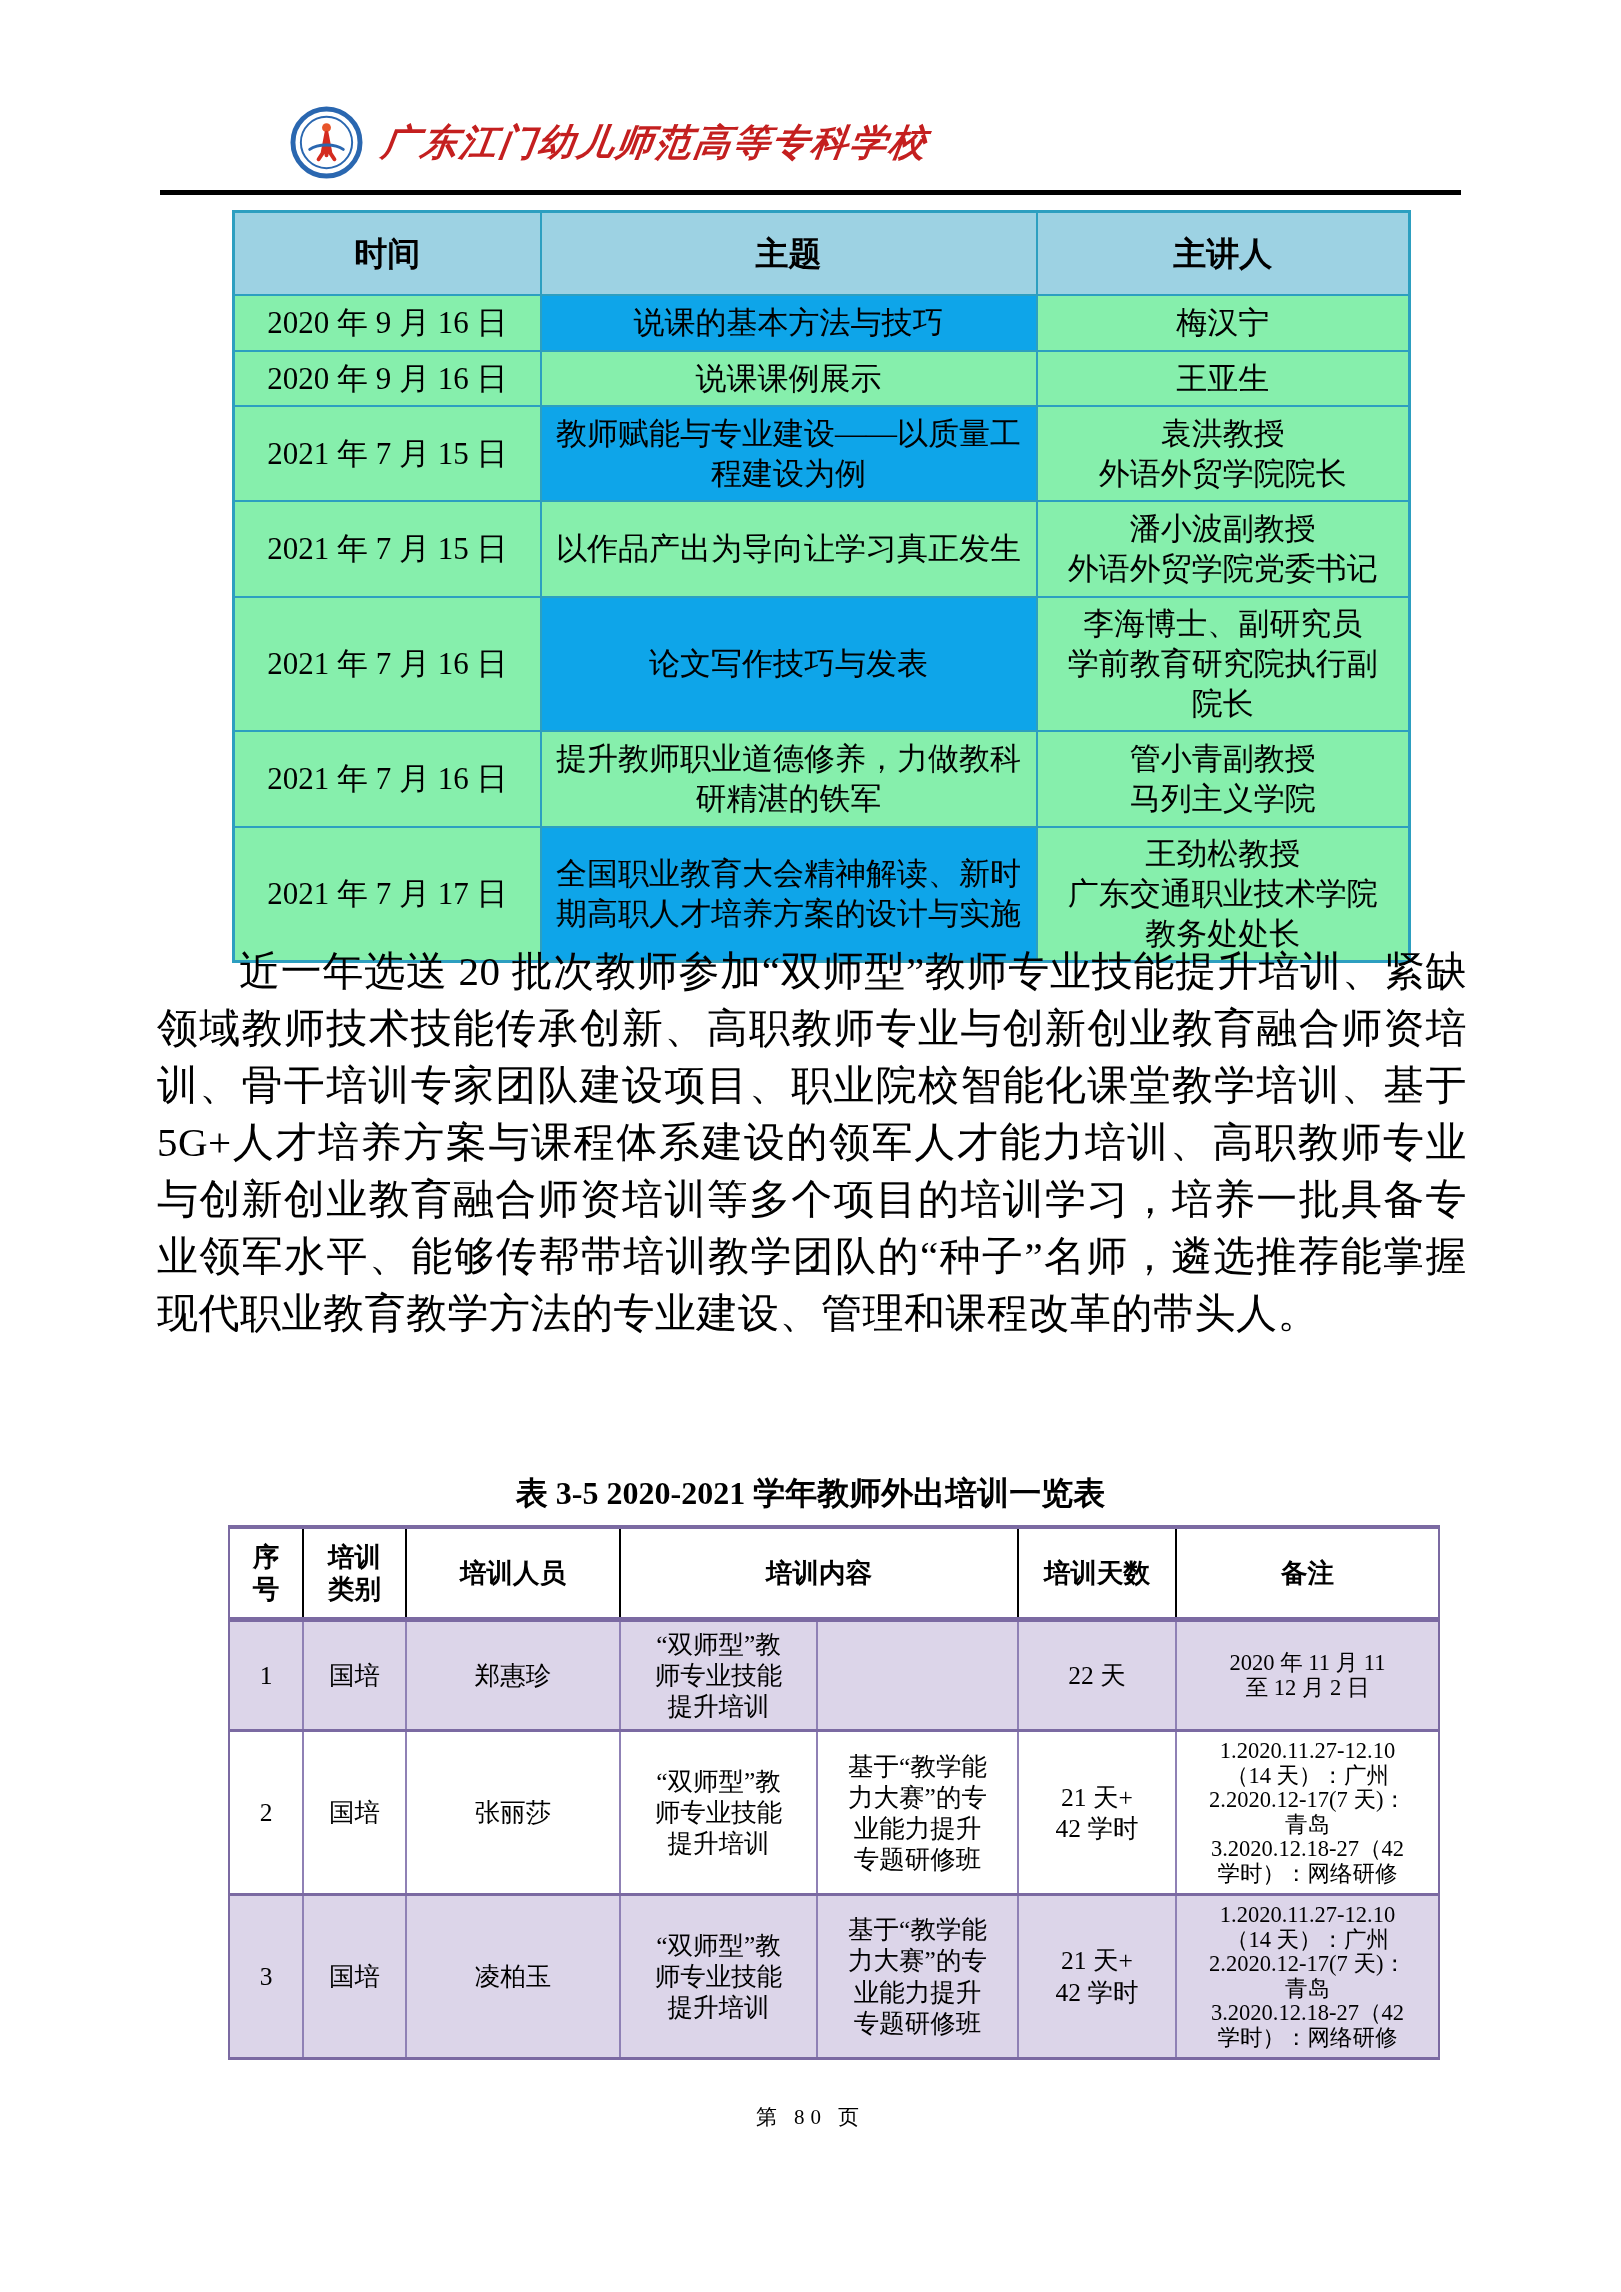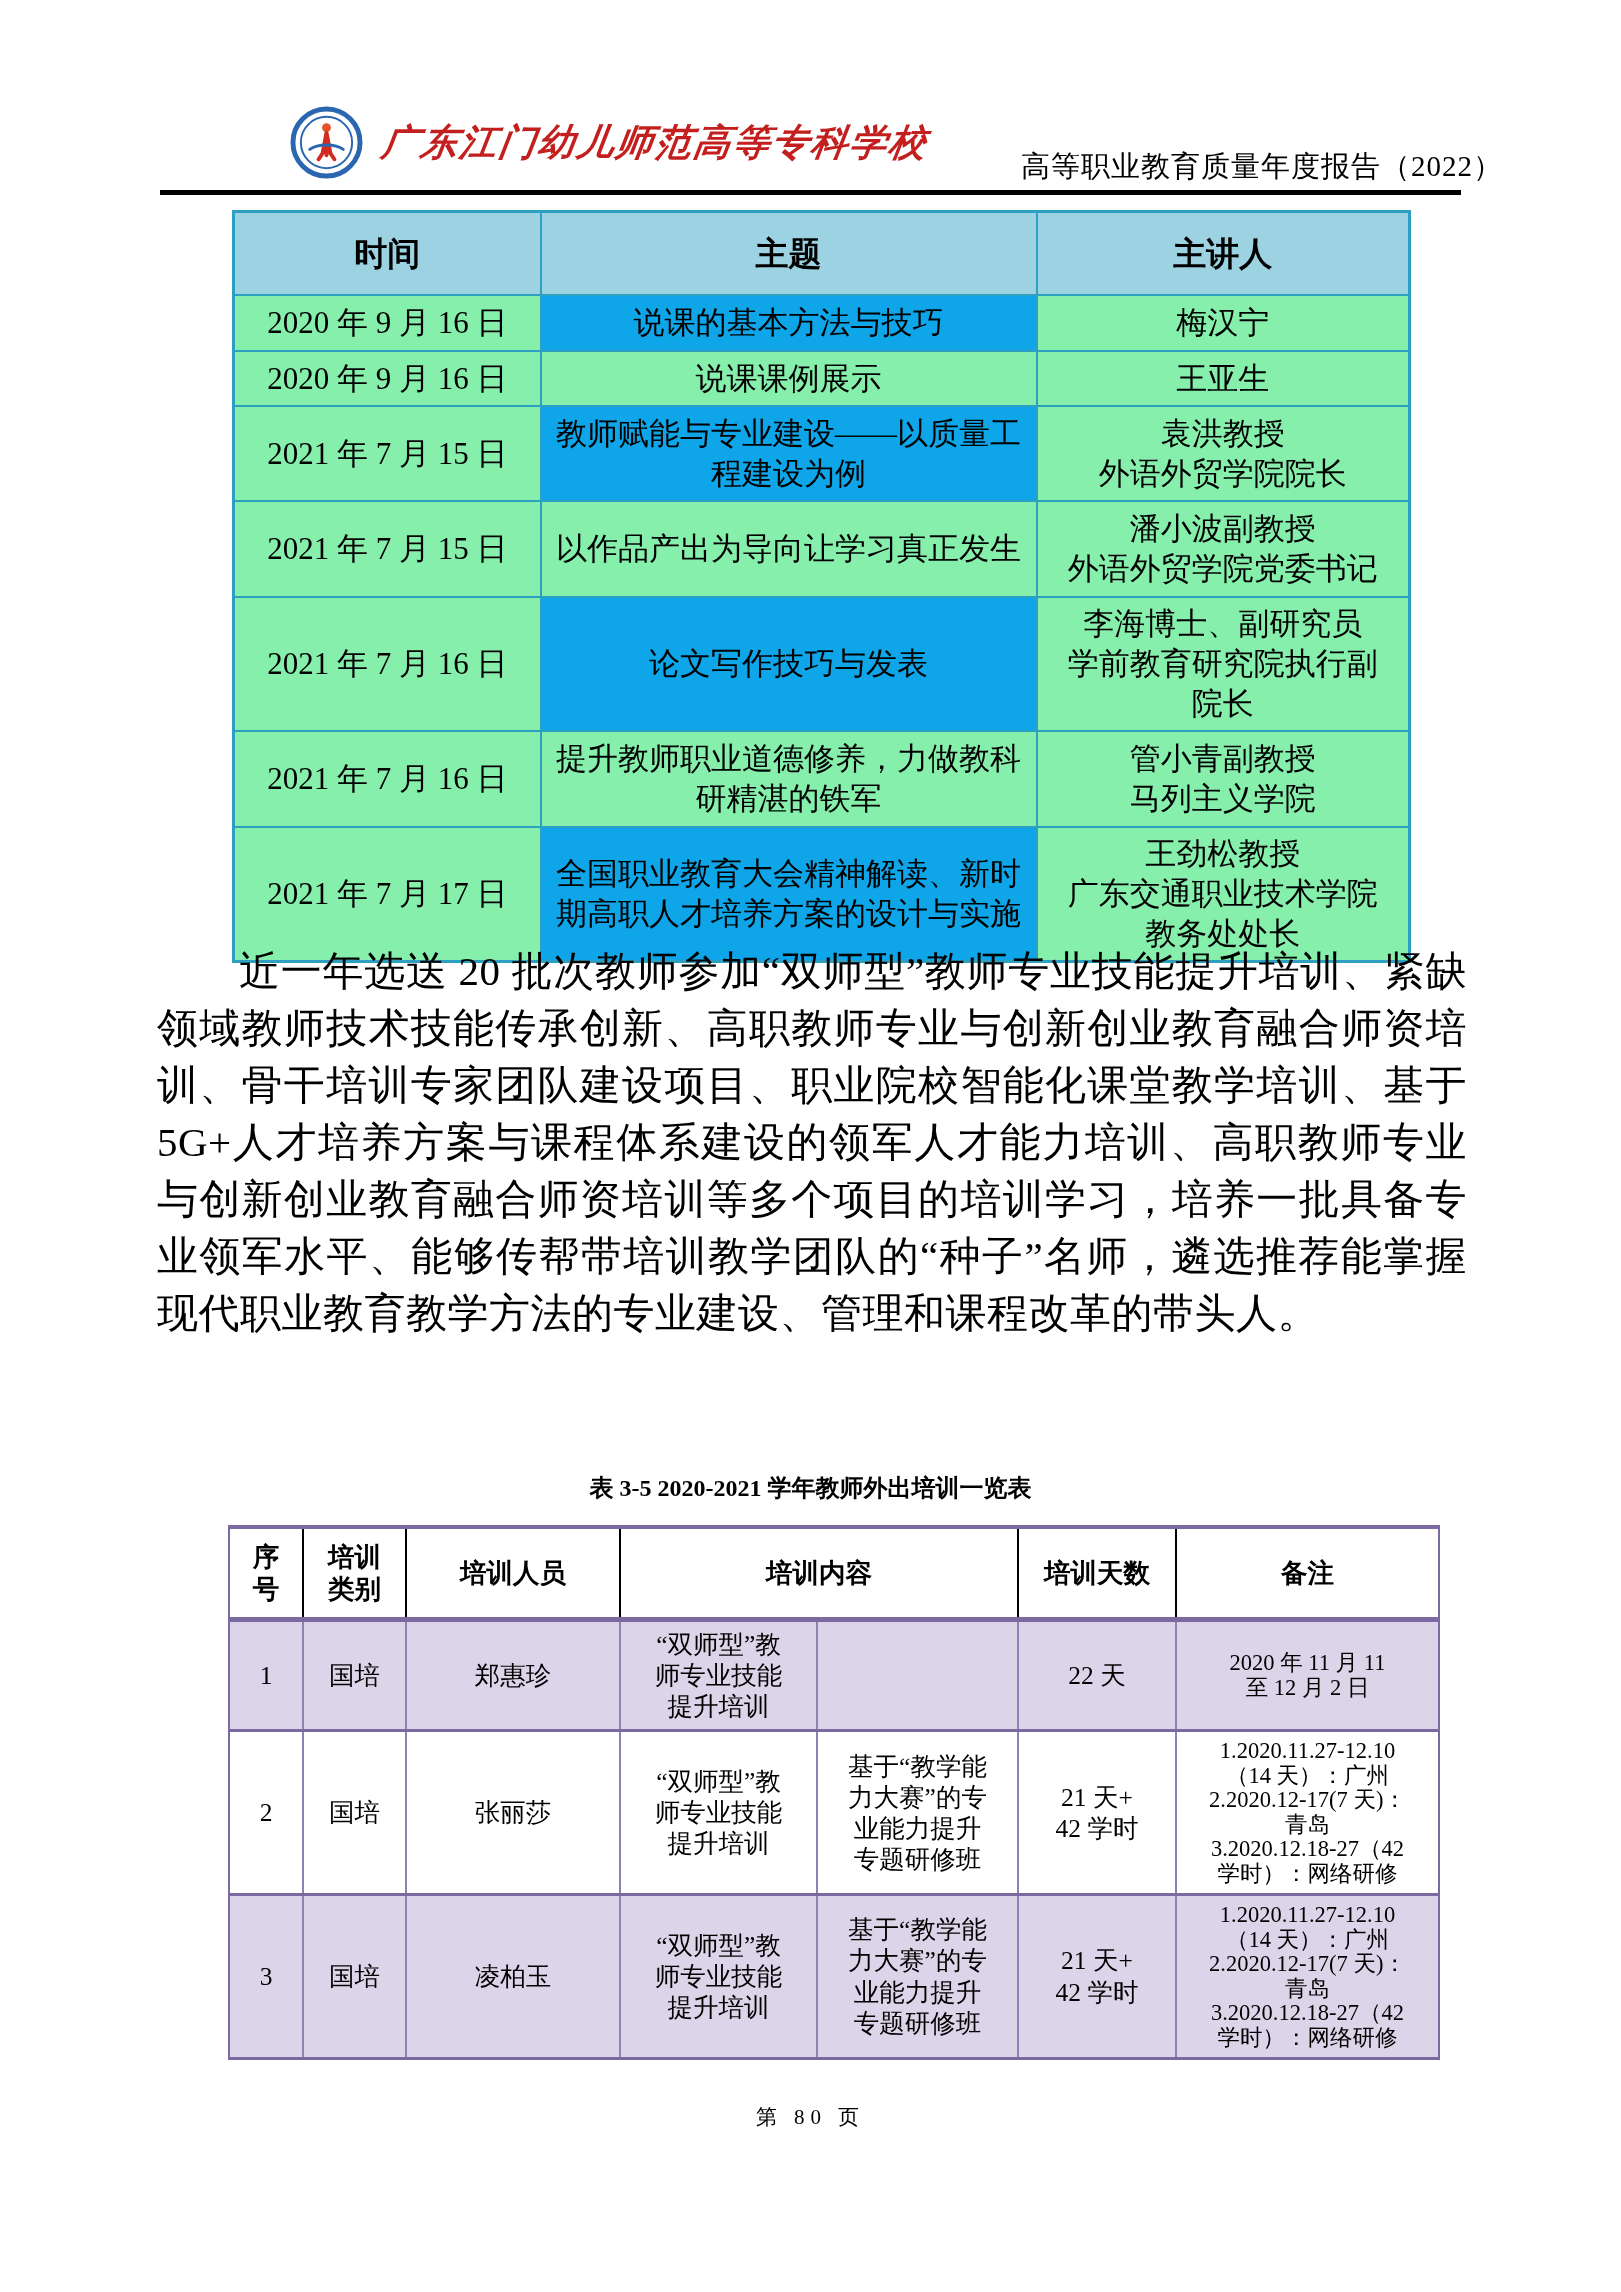--- a/index.html
+++ b/index.html
@@ -44,21 +44,21 @@
   
   .body-par {
     position:absolute; left:157px; top:943px; width:1310px;
     font-size:41px; line-height:57px; text-align:justify;
     text-indent:2em; letter-spacing:0.5px;
   }
 
   
   .t2-caption {
     position:absolute; left:0; top:1472px; width:100%;
-    text-align:center; font-size:24px; font-weight:bold;
+    text-align:center; font-size:32px; font-weight:bold;
   }
 
   
   .t2 {
     position:absolute; left:228px; top:1525px; width:1209px;
     border-collapse:collapse; table-layout:fixed;
     font-size:25.5px; line-height:1.22;
   }
   .t2 { border:2.9px solid #7b6aa2; border-top-width:4.9px; }
   .t2 th {
@@ -88,21 +88,20 @@
 <div class="page">
 
   <svg class="logo" viewBox="0 0 74 74">
     <circle cx="37" cy="37" r="34" fill="#ffffff" stroke="#2a67b0" stroke-width="5"></circle>
     <circle cx="37" cy="37" r="26" fill="#ffffff" stroke="#2a67b0" stroke-width="2"></circle>
     <circle cx="37" cy="22" r="4.5" fill="#e8542a"></circle>
     <path d="M37 27 L33 48 L29 54 M37 27 L41 48 L45 54 M37 30 L37 50" stroke="#d42b1f" stroke-width="4" fill="none" stroke-linecap="round"></path>
     <path d="M20 44 C28 38 46 38 54 44" stroke="#2a67b0" stroke-width="3" fill="none" stroke-linecap="round"></path>
   </svg>
   <div class="school-name">广东江门幼儿师范高等专科学校</div>
-  <div class="report-title">高等职业教育质量年度报告（2022）</div>
   <div class="header-rule"></div>
 
   <table class="t1">
     <colgroup>
         <col style="width:307px">
         <col style="width:496px">
         <col style="width:373px">
       </colgroup>
     <tbody>
       <tr>

